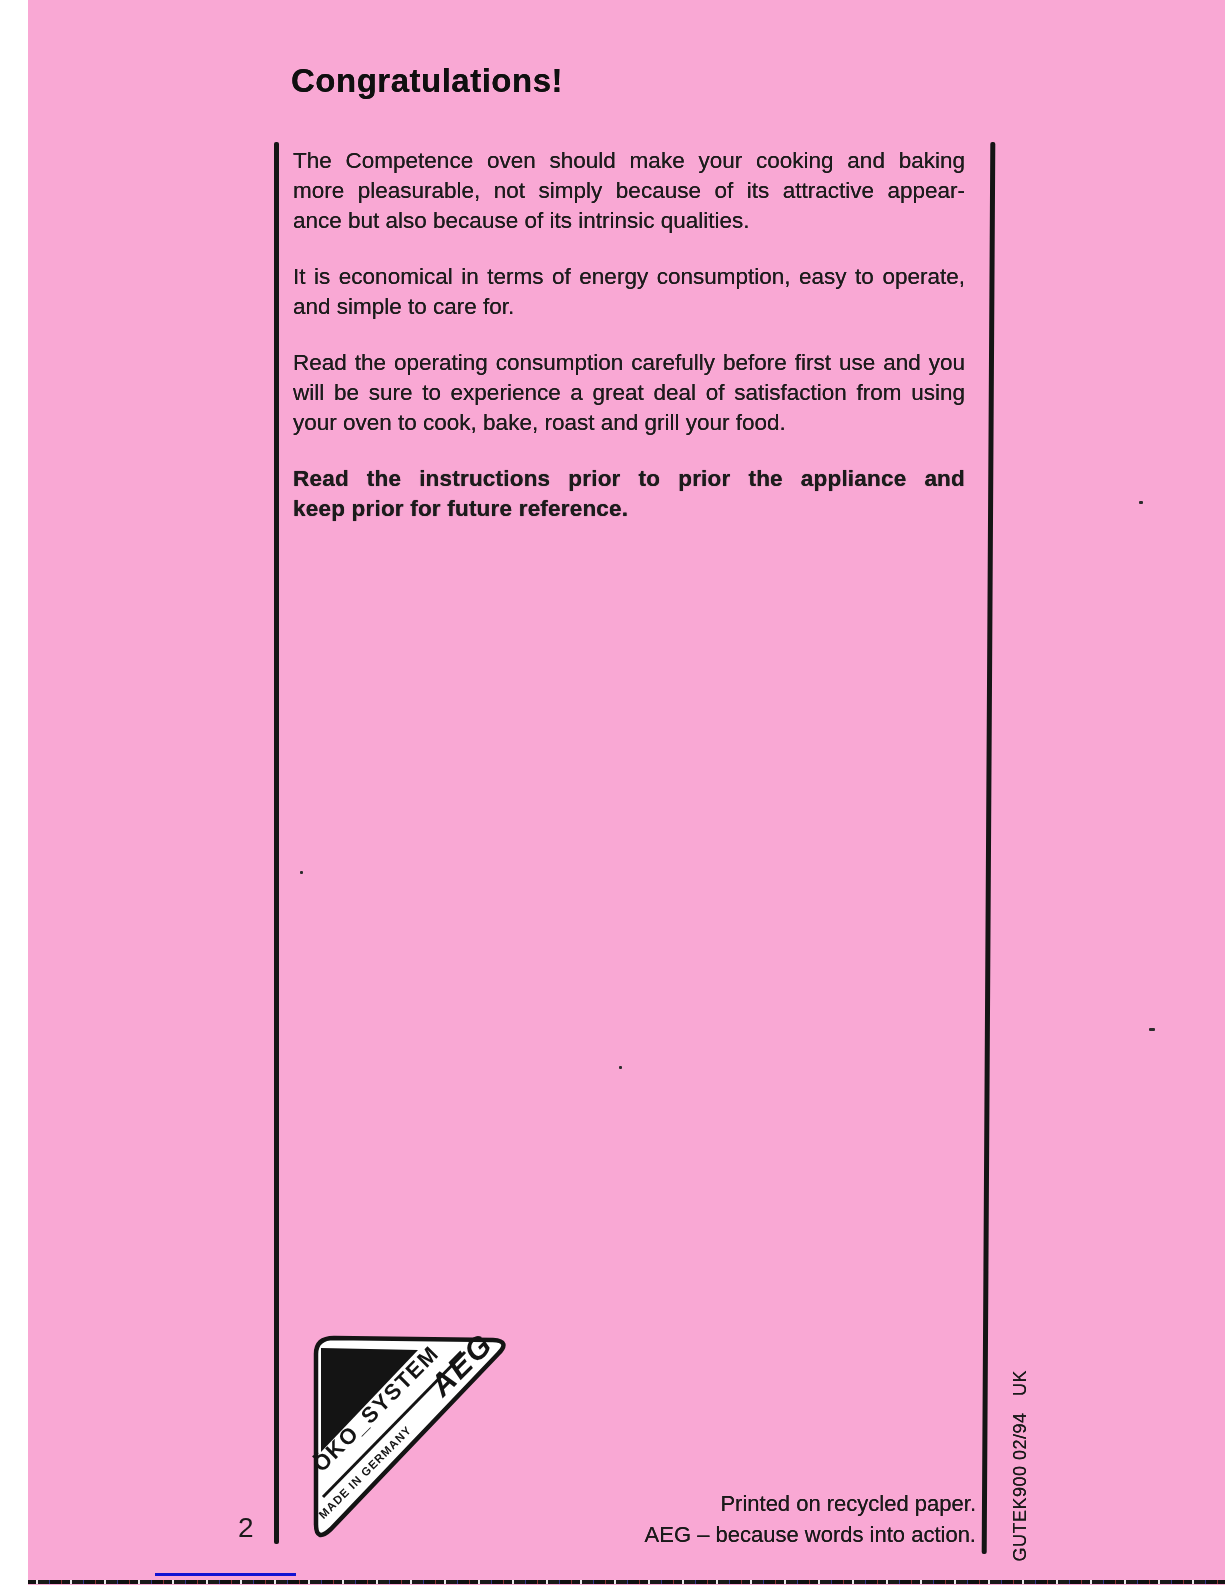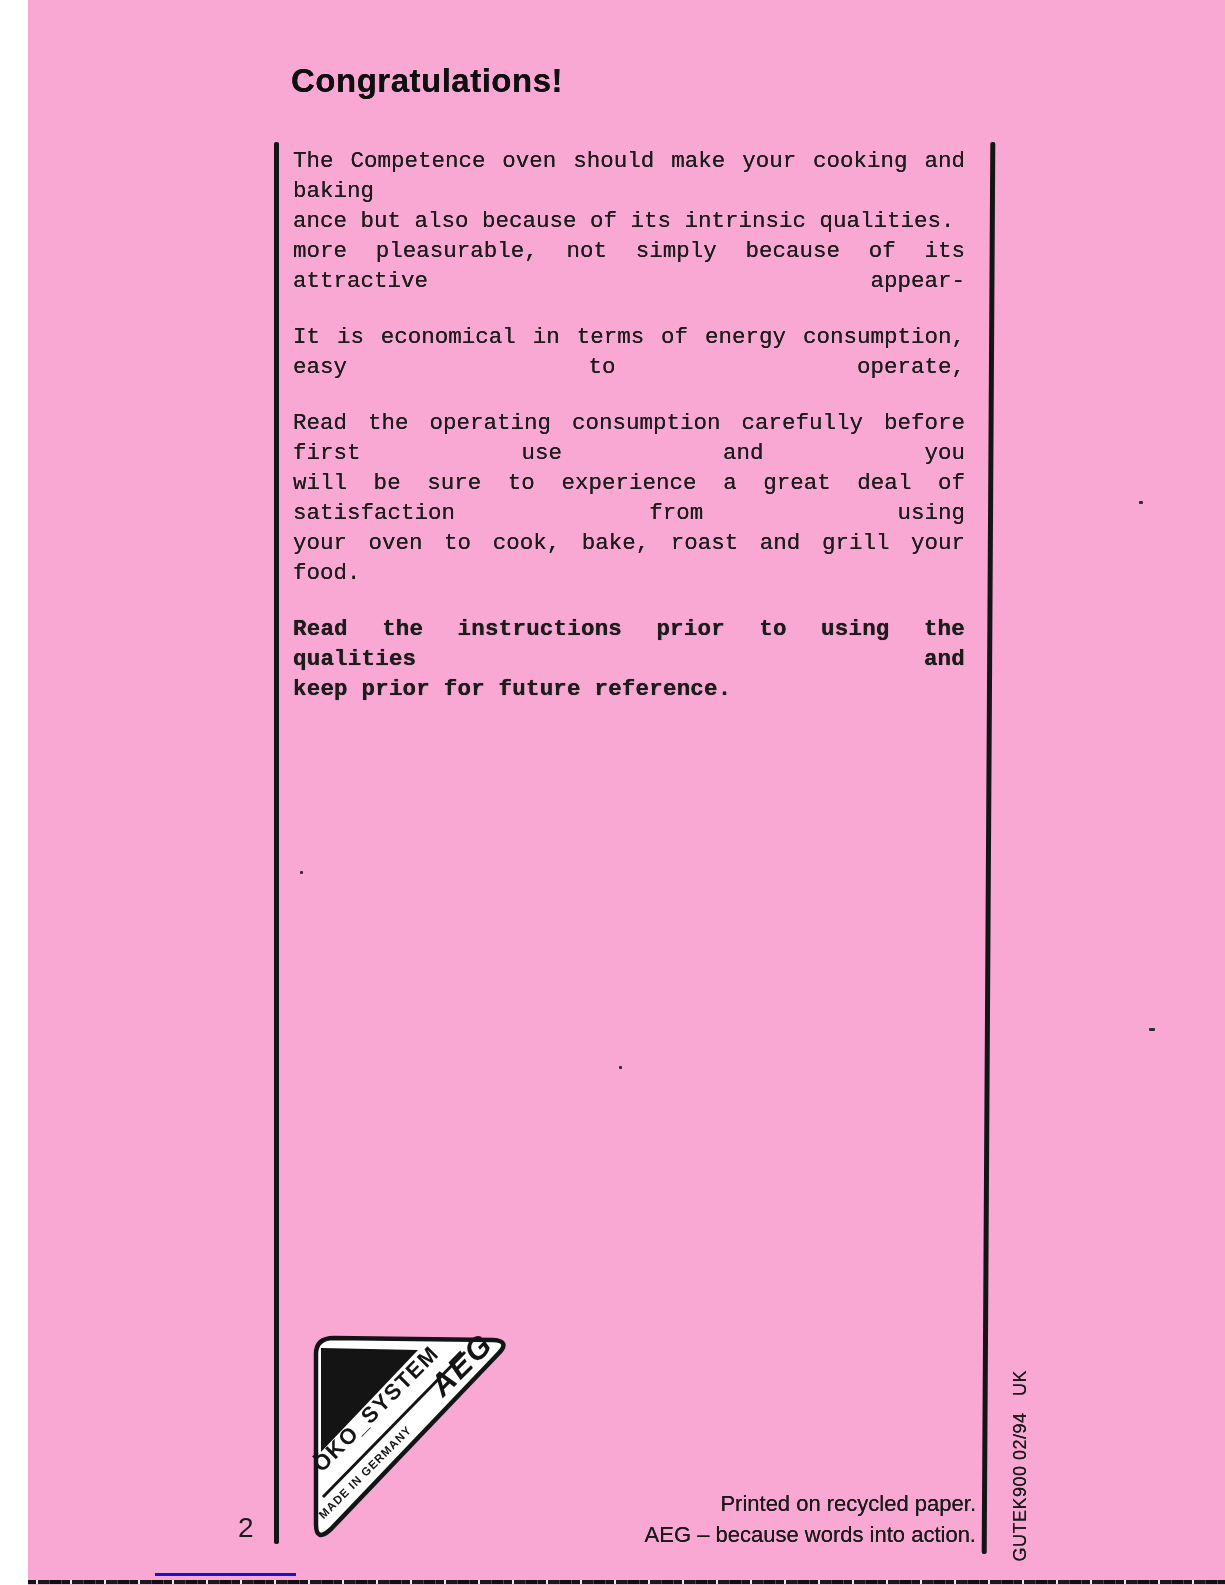--- a/index.html
+++ b/index.html
@@ -12,21 +12,21 @@
     font-size:33px; font-weight:bold; letter-spacing:0.5px; color:#101010;
     text-shadow:0 0 0.6px #101010;
   }
   .text-col {
     position:absolute; left:265px; top:146px; width:672px;
     font-size:22.5px; line-height:30px; color:#1c1c1c;
     text-shadow:0 0 0.4px #1c1c1c;
   }
   .para { margin:0 0 26px 0; }
   .para.bold { font-weight:bold; letter-spacing:0.2px; text-shadow:0 0 0.7px #111; }
-  .jline { text-align:justify; text-align-last:justify;font-family:Liberation Mono, monospace; }
+  .jline { text-align:justify; text-align-last:justify; }
   .line-last { text-align-last:left; }
   .vrule { position:absolute; width:4.5px; background:#151515; border-radius:2px; }
   .vrule.left  { left:246px; top:142px; height:1402px; }
   .vrule.right { left:958px; top:142px; height:1412px; transform:rotate(0.35deg); }
   .logo { position:absolute; left:284px; top:1332px; }
   .logo text { fill:#141414; font-family:"Liberation Sans", sans-serif; }
   .footer-block {
     position:absolute; left:500px; top:1488px; width:448px;
     font-size:22px; line-height:31px; text-align:right; color:#1a1a1a;
     text-shadow:0 0 0.4px #1a1a1a;
@@ -60,33 +60,34 @@
 <div class="page">
 
   <h1 class="title">Congratulations!</h1>
 
   <div class="vrule left"></div>
   <div class="vrule right"></div>
 
   <div class="text-col">
     <div class="para">
       <div class="jline">The Competence oven should make your cooking and baking</div>
+      <div class="jline">more pleasurable, not simply because of its attractive appear-</div>
       <div class="jline line-last">ance but also because of its intrinsic qualities.</div>
-      <div class="jline">more pleasurable, not simply because of its attractive appear-</div>
     </div>
     <div class="para">
       <div class="jline">It is economical in terms of energy consumption, easy to operate,</div>
+      <div class="jline line-last">and simple to care for.</div>
     </div>
     <div class="para">
       <div class="jline">Read the operating consumption carefully before first use and you</div>
       <div class="jline">will be sure to experience a great deal of satisfaction from using</div>
       <div class="jline line-last">your oven to cook, bake, roast and grill your food.</div>
     </div>
     <div class="para bold">
-      <div class="jline">Read the instructions prior to using the qualities and</div>
+      <div class="jline">Read the instructions prior to prior the appliance and</div>
       <div class="jline line-last">keep prior for future reference.</div>
     </div>
   </div>
 
   <svg class="logo" width="206" height="213" viewBox="0 0 206 213" aria-hidden="true">
     <path d="M 22,6 L 181,8 Q 199,9 186,22 L 19,197 Q 4,211 4,192 L 4,22 Q 4,6 22,6 Z" fill="#ffffff" stroke="#141414" stroke-width="4.5" stroke-linejoin="round"></path>
     <path d="M 9,16 L 106,18 L 9,120 Z" fill="#141414"></path>
     <line x1="11" y1="165" x2="153" y2="20" stroke="#141414" stroke-width="3"></line>
     <text x="69" y="82" transform="rotate(-45 69 82)" text-anchor="middle" font-size="22" font-weight="bold" letter-spacing="1.5">ÖKO_SYSTEM</text>
     <text x="157" y="40" transform="rotate(-45 157 40)" text-anchor="middle" font-size="31" font-weight="bold" font-style="italic" letter-spacing="2">AEG</text>

